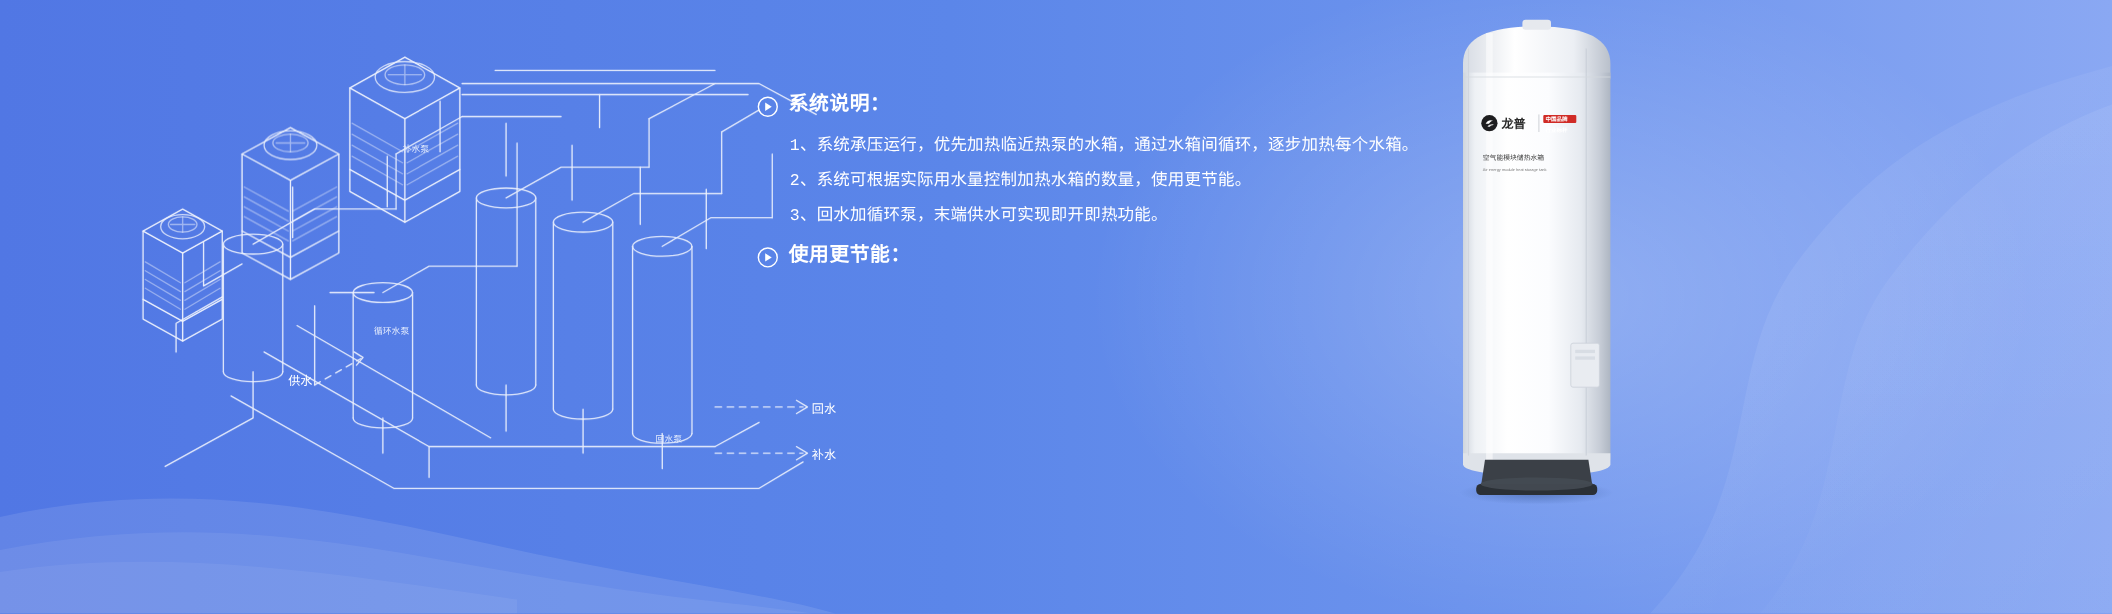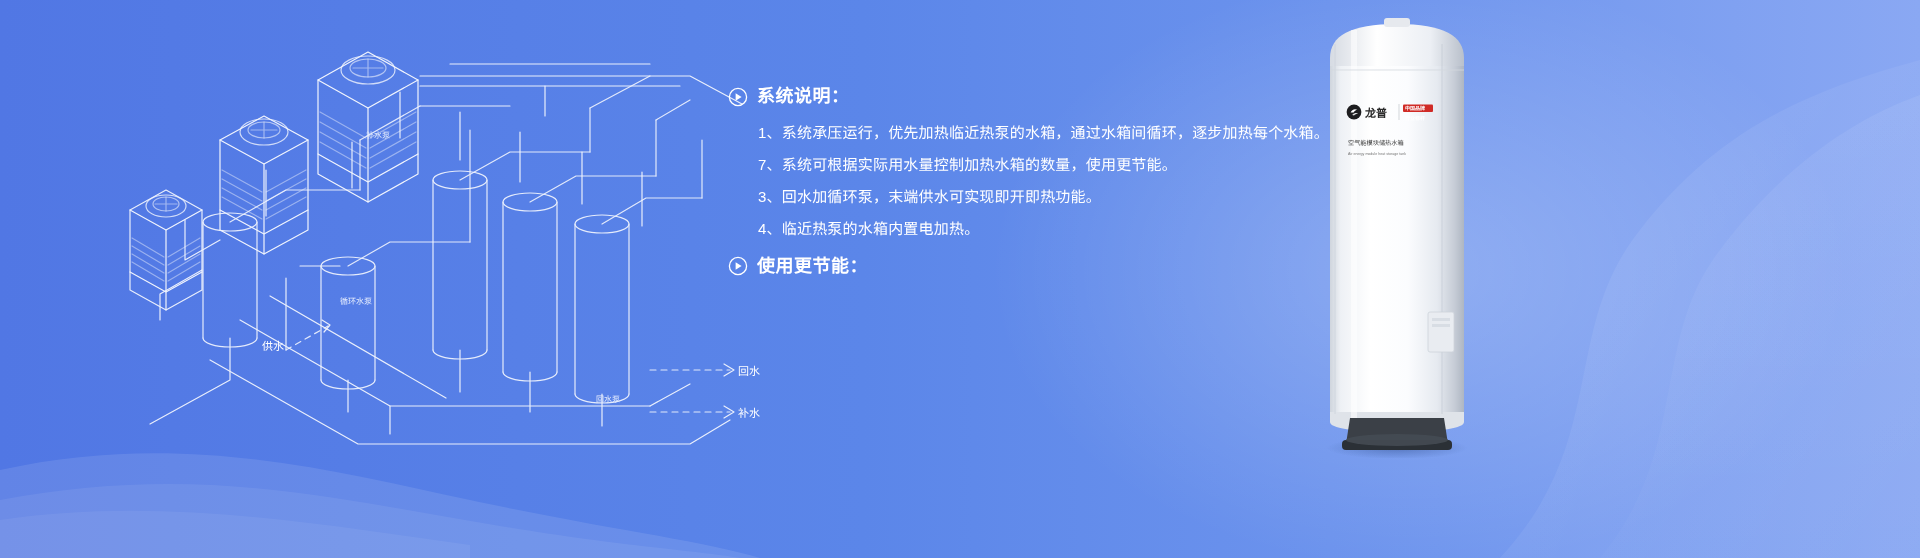--- a/index.html
+++ b/index.html
@@ -18,21 +18,21 @@
     overflow:hidden;
   }
   .bg-svg { position:absolute; inset:0; width:1920px; height:558px; }
 
   
   #schematic { position:absolute; left:90px; top:20px; width:720px; height:470px; }
   #schematic svg { width:720px; height:470px; display:block; }
 
   
   #copy {
-    position:absolute; left:728px; top:86px; width:580px;
+    position:absolute; left:688px; top:86px; width:580px;font-family:Liberation Mono, monospace;
   }
   .sect { margin-bottom:2px; }
   .sect-head {
     display:flex; align-items:center; gap:9px;
     margin-bottom:9px;
   }
   .play-icon { width:20px; height:20px; flex:0 0 20px; display:block; }
   .sect-title {
     font-size:18px; font-weight:bold; color:#ffffff;
     letter-spacing:.5px; line-height:1.2; white-space:nowrap;
@@ -257,23 +257,22 @@
     <div class="sect">
       <div class="sect-head">
         <svg class="play-icon" viewBox="0 0 20 20">
           <circle cx="10" cy="10" r="8.6" fill="none" stroke="#ffffff" stroke-width="1.3"></circle>
           <path d="M7.6,6.2 L13.6,10 L7.6,13.8 Z" fill="#ffffff"></path>
         </svg>
         <span class="sect-title">系统说明：</span>
       </div>
       <ul class="items">
         <li class="item">1、系统承压运行，优先加热临近热泵的水箱，通过水箱间循环，逐步加热每个水箱。</li>
-        <li class="item">7、系统可根据实际用水量控制加热水箱的数量，使用更节能。</li>
+        <li class="item">2、系统可根据实际用水量控制加热水箱的数量，使用更节能。</li>
         <li class="item">3、回水加循环泵，末端供水可实现即开即热功能。</li>
-        <li class="item">4、临近热泵的水箱内置电加热。</li>
       </ul>
     </div>
 
     <div class="gap"></div>
 
     <div class="sect">
       <div class="sect-head">
         <svg class="play-icon" viewBox="0 0 20 20">
           <circle cx="10" cy="10" r="8.6" fill="none" stroke="#ffffff" stroke-width="1.3"></circle>
           <path d="M7.6,6.2 L13.6,10 L7.6,13.8 Z" fill="#ffffff"></path>

